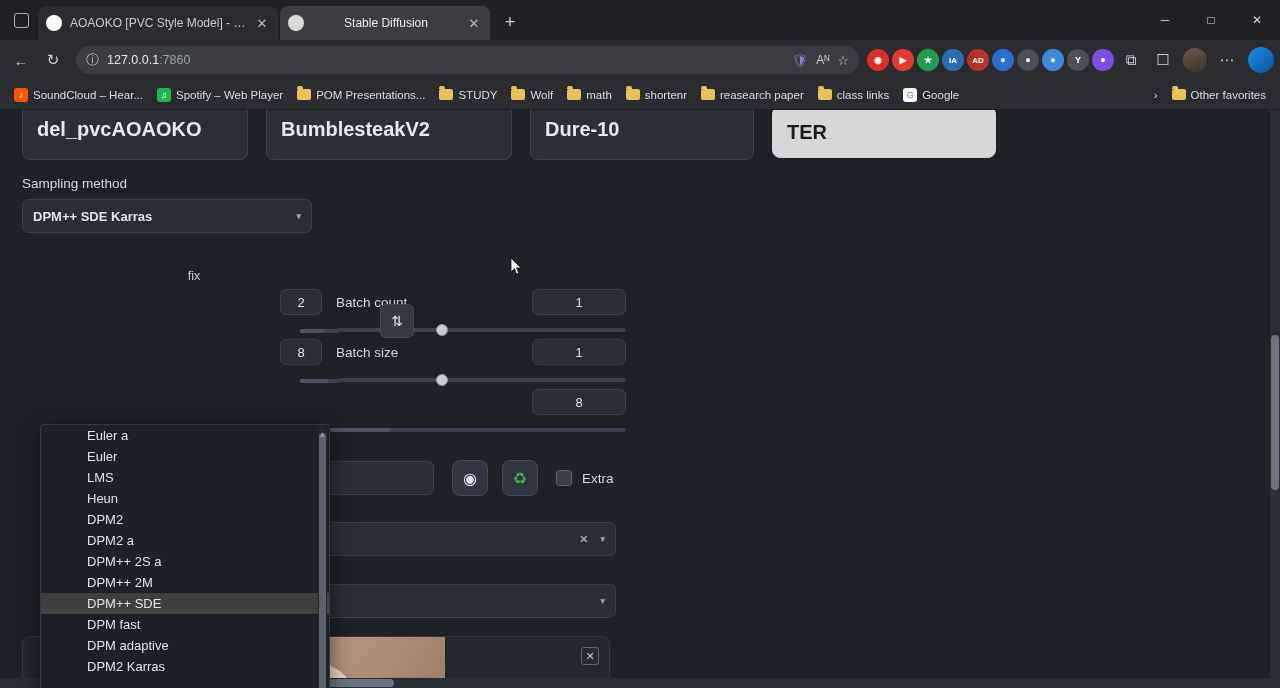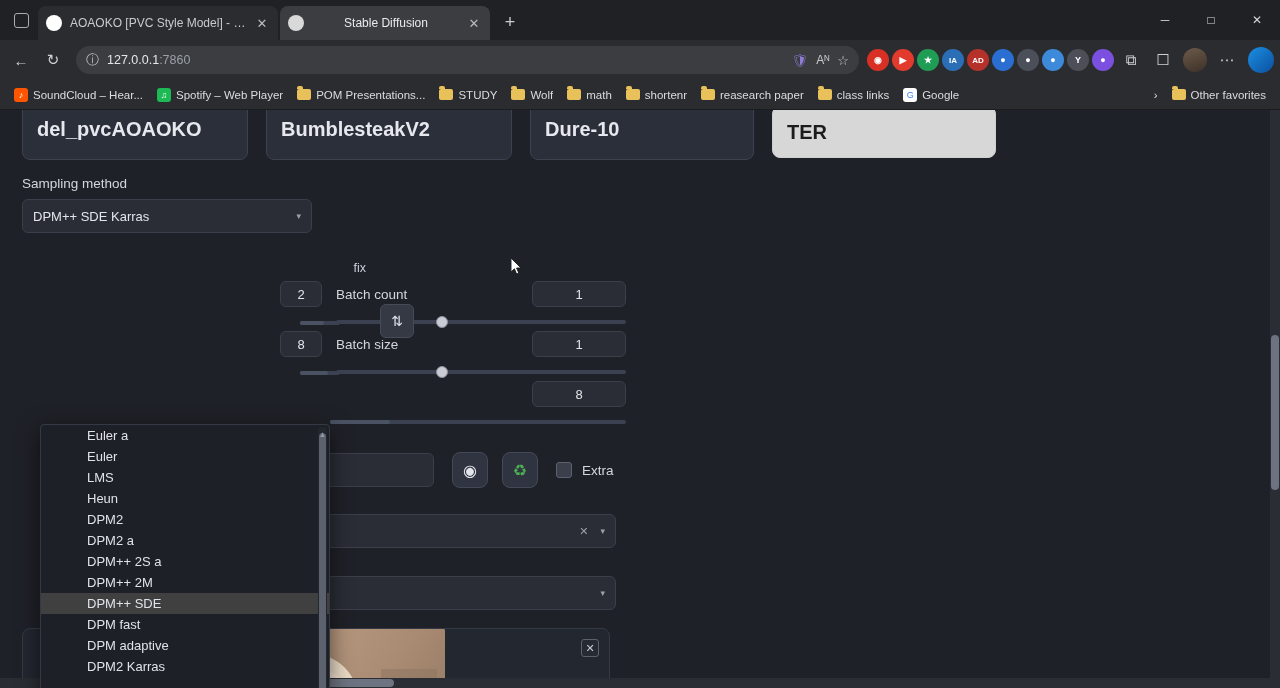--- a/index.html
+++ b/index.html
@@ -214,20 +214,21 @@
 
   .dropdown {
     height: 34px;
     background: #2a2d36;
     border: 1px solid #3a3f4b;
     border-radius: 6px;
     display: flex; align-items: center;
     padding: 0 10px;
     font-size: 13px; color: #e3e5ea;
     justify-content: space-between;
+    font-weight: bold;
   }
   .caret { color: #9aa0ad; font-size: 9px; }
 
   .numbox {
     background: #2a2d36;
     border: 1px solid #3a3f4b;
     border-radius: 6px;
     height: 26px;
     display: flex; align-items: center; justify-content: center;
     font-size: 13px; color: #e3e5ea;
@@ -532,21 +533,21 @@
         <div style="width:290px">
           <div class="lbl">Sampling method</div>
           <div class="dropdown" style="margin-top:8px">
             <span>DPM++ SDE Karras</span>
             <span class="caret">▾</span>
           </div>
         </div>
 
       </div>
 
-      <div class="row" style="margin-top:28px;justify-content:flex-end">
+      <div class="row" style="margin-top:36px;justify-content:center">
         <div class="lbl-small" style="margin-right:268px">fix</div>
       </div>
 
       <div class="row" style="margin-top:6px;align-items:flex-start">
         <div style="width:300px">
           <div class="row" style="justify-content:flex-end">
             <div class="numbox" style="width:42px">2</div>
           </div>
           <div class="slider-track" style="margin-top:14px;width:40px;margin-left:278px">
             <div class="slider-fill" style="width:24px"></div>

